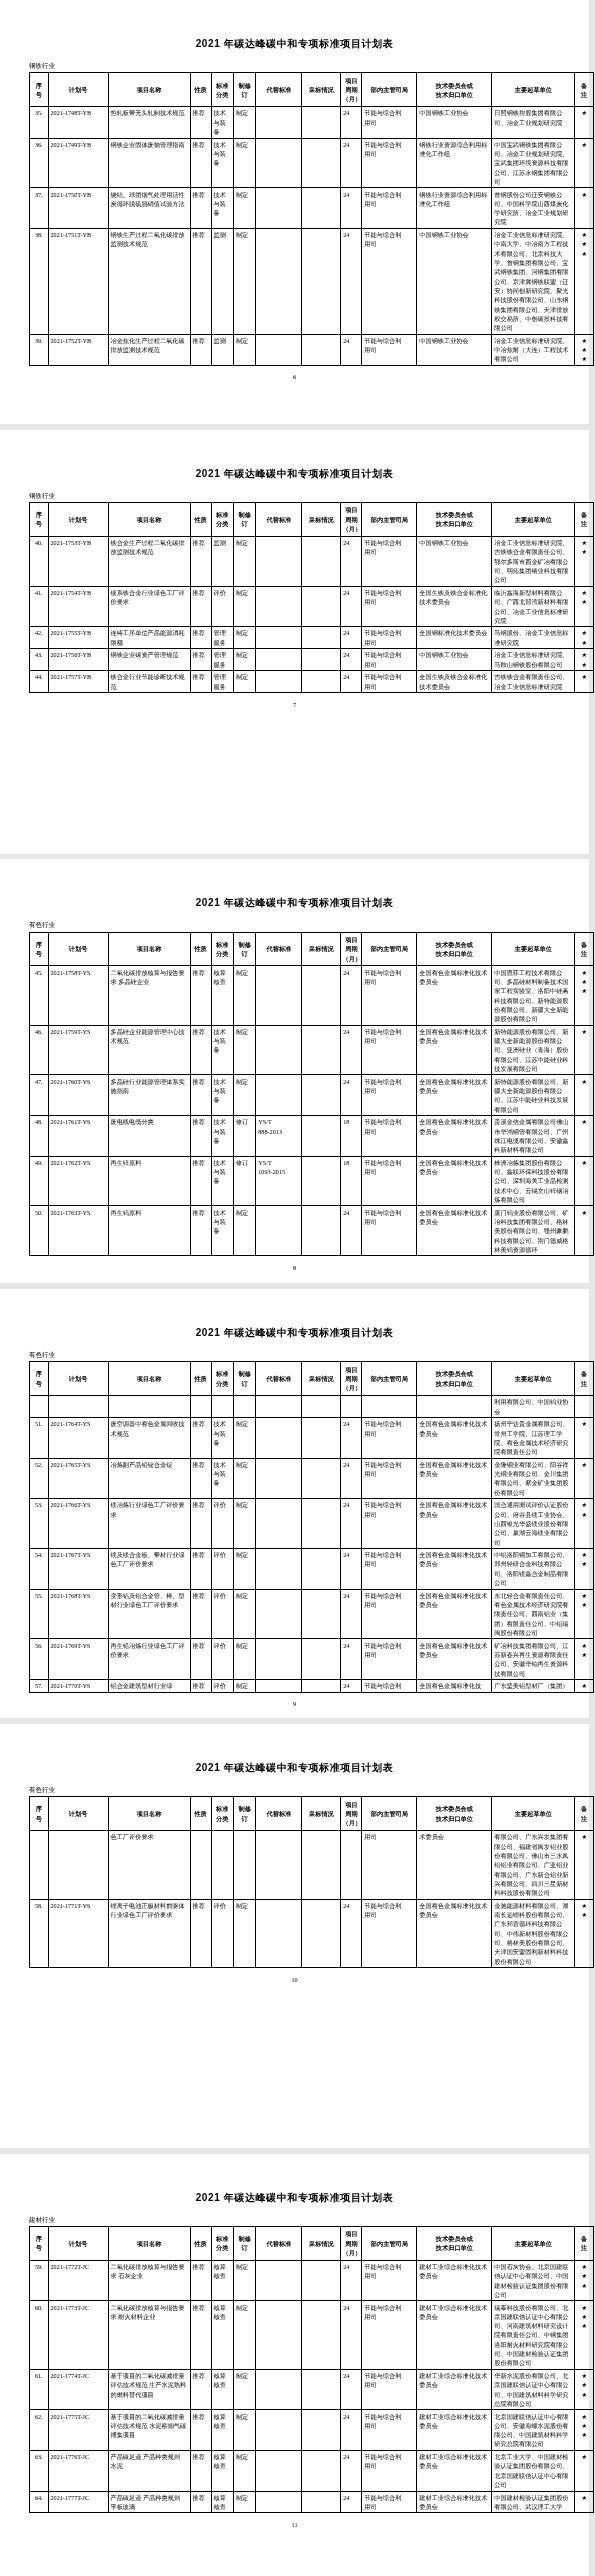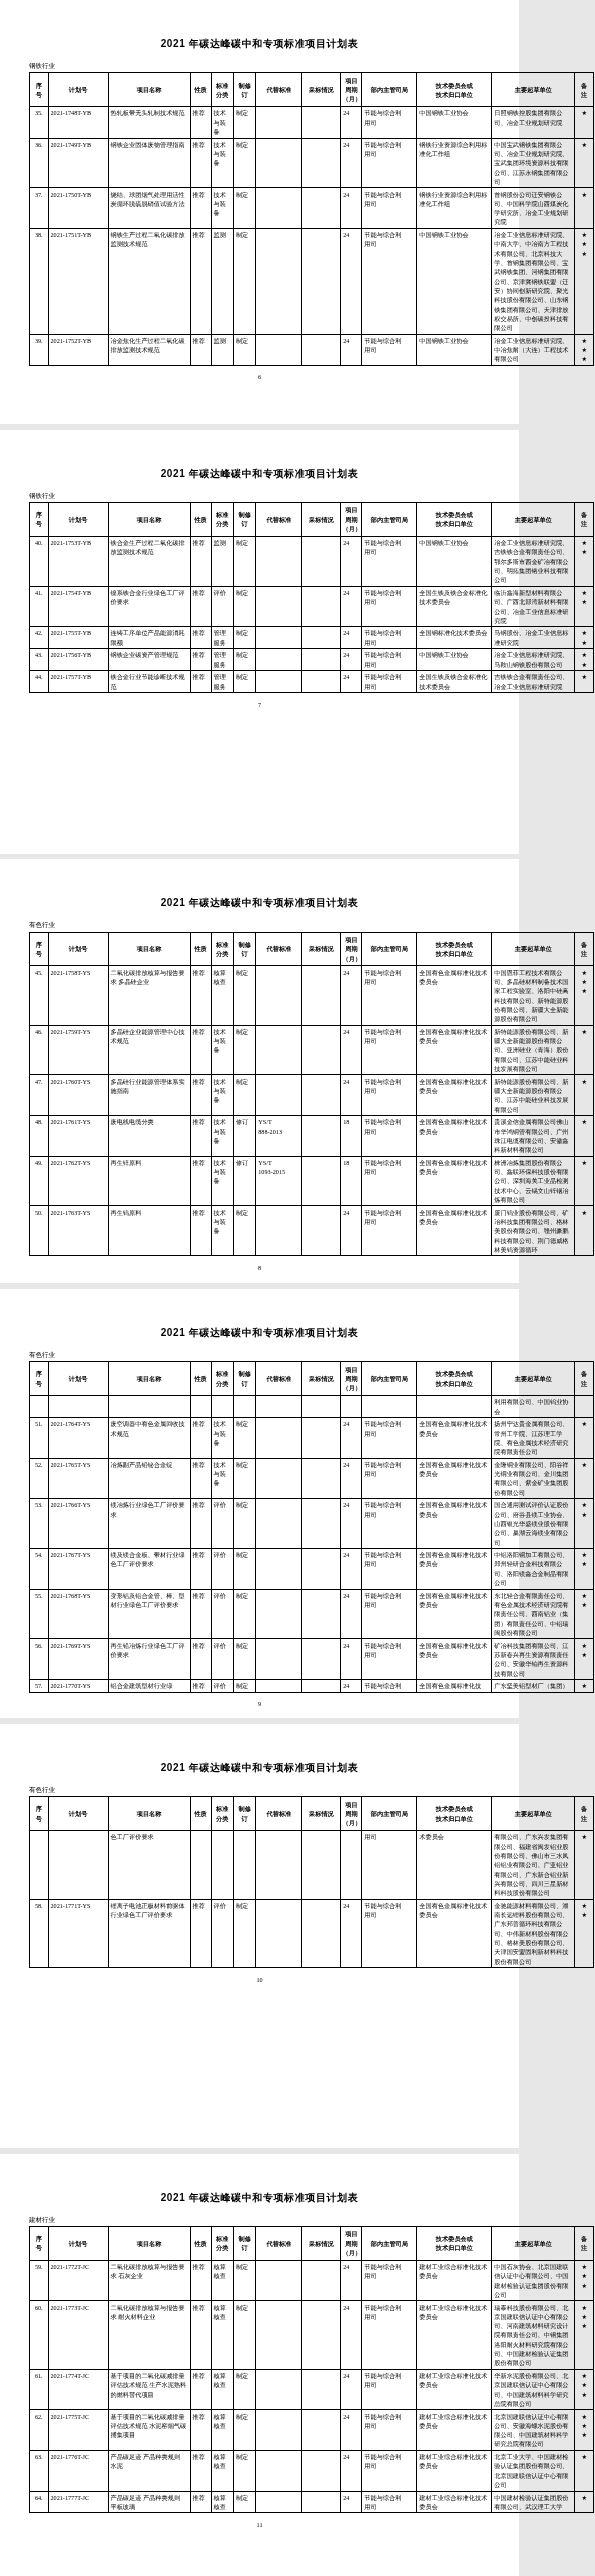--- a/index.html
+++ b/index.html
@@ -4,21 +4,21 @@
 <style>
   html,body { margin:0; padding:0; }
   body {
     width:595px;
     background:#e7e7e7;
     font-family:"Liberation Serif","DejaVu Serif",serif;
     color:#000;
   }
   .doc-view { width:595px; }
   .page {
-    width:519px;
+    width:589px;
     min-height:424px;
     background:#ffffff;
     margin:0 0 5.6px 0;
     box-sizing:border-box;
     padding:37px 0 11.2px 0;
   }
   .page:last-child { margin-bottom:0; }
   .page-title {
     text-align:center;
     font-family:"Liberation Sans","DejaVu Sans",sans-serif;

